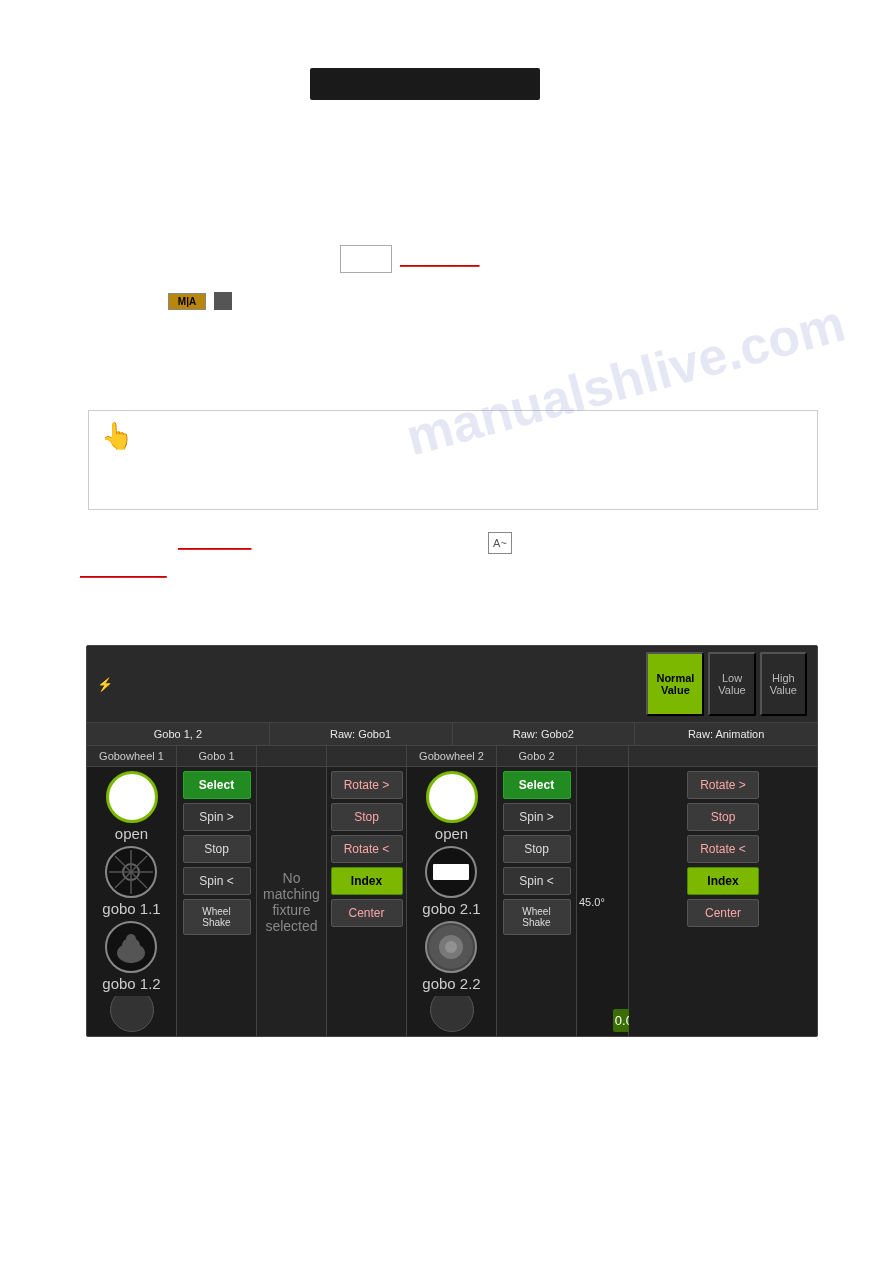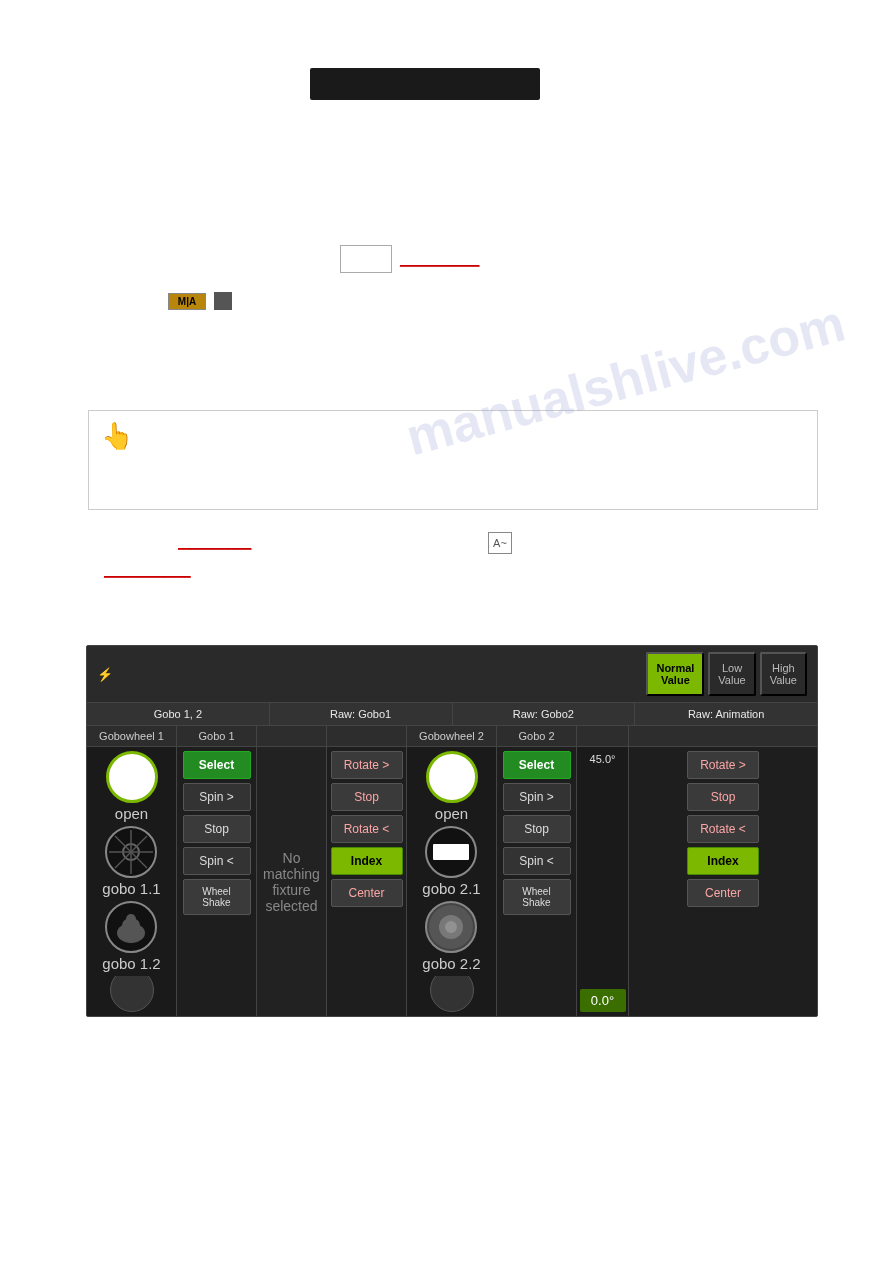--- a/index.html
+++ b/index.html
@@ -120,21 +120,21 @@
       border: 1px solid #888;
       display: flex;
       align-items: center;
       justify-content: center;
       font-size: 11px;
       color: #555;
     }
     .link-text-2 {
       position: absolute;
       top: 564px;
-      left: 104px;
+      left: 80px;
       font-size: 12px;
       color: #cc0000;
       text-decoration: underline;
     }
 
     
     .gobo-panel {
       position: absolute;
       top: 645px;
       left: 86px;
@@ -165,21 +165,21 @@
     .gobo-header-icon {
       font-size: 13px;
       color: #aaa;
       margin-right: 6px;
     }
     .value-buttons {
       display: flex;
       gap: 4px;
     }
     .val-btn {
-      padding: 8px 8px;
+      padding: 18px 8px;
       font-size: 11px;
       border-radius: 2px;
       cursor: pointer;
     }
     .val-btn.active {
       background: #7cb800;
       color: #000;
       font-weight: bold;
     }
     .val-btn.inactive {
@@ -300,21 +300,21 @@
       padding: 4px;
       gap: 4px;
     }
 
     
     .col-angle {
       width: 52px;
       background: #1a1a1a;
       border-right: 1px solid #444;
       display: flex;
-      flex-direction: column;
+      flex-direction: row;
       align-items: center;
       padding: 4px 2px;
       gap: 4px;
     }
 
     
     .col-rotate2 {
       flex: 1;
       background: #1e1e1e;
       display: flex;

